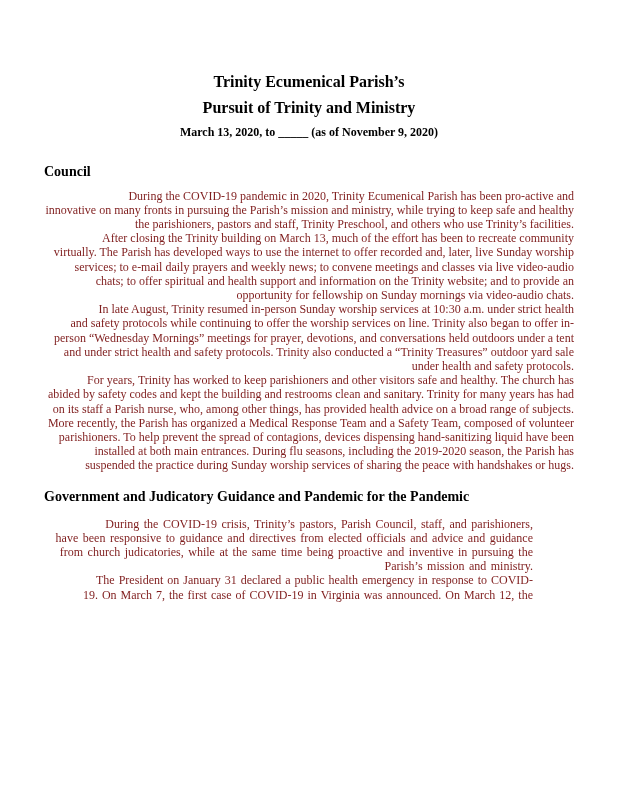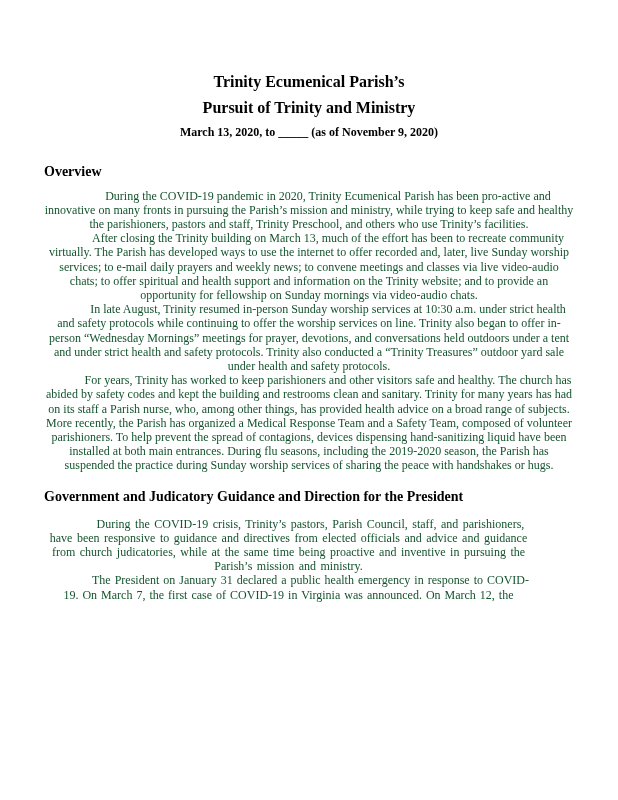--- a/index.html
+++ b/index.html
@@ -46,22 +46,22 @@
     margin-bottom: 9px;
   }
   .section-government h2.section-heading {
     margin-top: 15px;
   }
   p.body-par {
     margin: 0;
     font-size: 12px;
     line-height: 14.2px;
     text-indent: 38px;
-    text-align: center;
-    color: #14532d;
+    text-align: right;
+    color: #7f1d1d;
   }
   .section-government p.body-par {
     margin-right: 41px;
     text-indent: 44px;
     word-spacing: 1.5px;
   }
   .section-government p.body-par.cutoff {
     word-spacing: 1px;
     max-height: 29px;
     overflow: hidden;
@@ -72,29 +72,29 @@
 
 <div class="page">
 
   <header class="doc-title">
     <div class="title-line">Trinity Ecumenical Parish’s</div>
     <div class="title-line">Pursuit of Trinity and Ministry</div>
     <div class="date-line">March 13, 2020, to _____ (as of November 9, 2020)</div>
   </header>
 
   <section class="section-overview">
-    <h2 class="section-heading">Overview</h2>
+    <h2 class="section-heading">Council</h2>
     <p class="body-par">During the COVID-19 pandemic in 2020, Trinity Ecumenical Parish has been pro-active and innovative on many fronts in pursuing the Parish’s mission and ministry, while trying to keep safe and healthy the parishioners, pastors and staff, Trinity Preschool, and others who use Trinity’s facilities.</p>
     <p class="body-par">After closing the Trinity building on March 13, much of the effort has been to recreate community virtually. The Parish has developed ways to use the internet to offer recorded and, later, live Sunday worship services; to e-mail daily prayers and weekly news; to convene meetings and classes via live video-audio chats; to offer spiritual and health support and information on the Trinity website; and to provide an opportunity for fellowship on Sunday mornings via video-audio chats.</p>
     <p class="body-par">In late August, Trinity resumed in-person Sunday worship services at 10:30 a.m. under strict health and safety protocols while continuing to offer the worship services on line. Trinity also began to offer in-person “Wednesday Mornings” meetings for prayer, devotions, and conversations held outdoors under a tent and under strict health and safety protocols. Trinity also conducted a “Trinity Treasures” outdoor yard sale under health and safety protocols.</p>
   </section>
 
   <section class="section-pre-pandemic">
     <p class="body-par">For years, Trinity has worked to keep parishioners and other visitors safe and healthy. The church has abided by safety codes and kept the building and restrooms clean and sanitary. Trinity for many years has had on its staff a Parish nurse, who, among other things, has provided health advice on a broad range of subjects. More recently, the Parish has organized a Medical Response Team and a Safety Team, composed of volunteer parishioners. To help prevent the spread of contagions, devices dispensing hand-sanitizing liquid have been installed at both main entrances. During flu seasons, including the 2019-2020 season, the Parish has suspended the practice during Sunday worship services of sharing the peace with handshakes or hugs.</p>
   </section>
 
   <section class="section-government">
-    <h2 class="section-heading">Government and Judicatory Guidance and Direction for the President</h2>
+    <h2 class="section-heading">Government and Judicatory Guidance and Pandemic for the Pandemic</h2>
     <p class="body-par">During the COVID-19 crisis, Trinity’s pastors, Parish Council, staff, and parishioners, have been responsive to guidance and directives from elected officials and advice and guidance from church judicatories, while at the same time being proactive and inventive in pursuing the Parish’s mission and ministry.</p>
     <p class="body-par cutoff">The President on January 31 declared a public health emergency in response to COVID-19. On March 7, the first case of COVID-19 in Virginia was announced. On March 12, the</p>
   </section>
 
 </div>
 
 </body></html>

